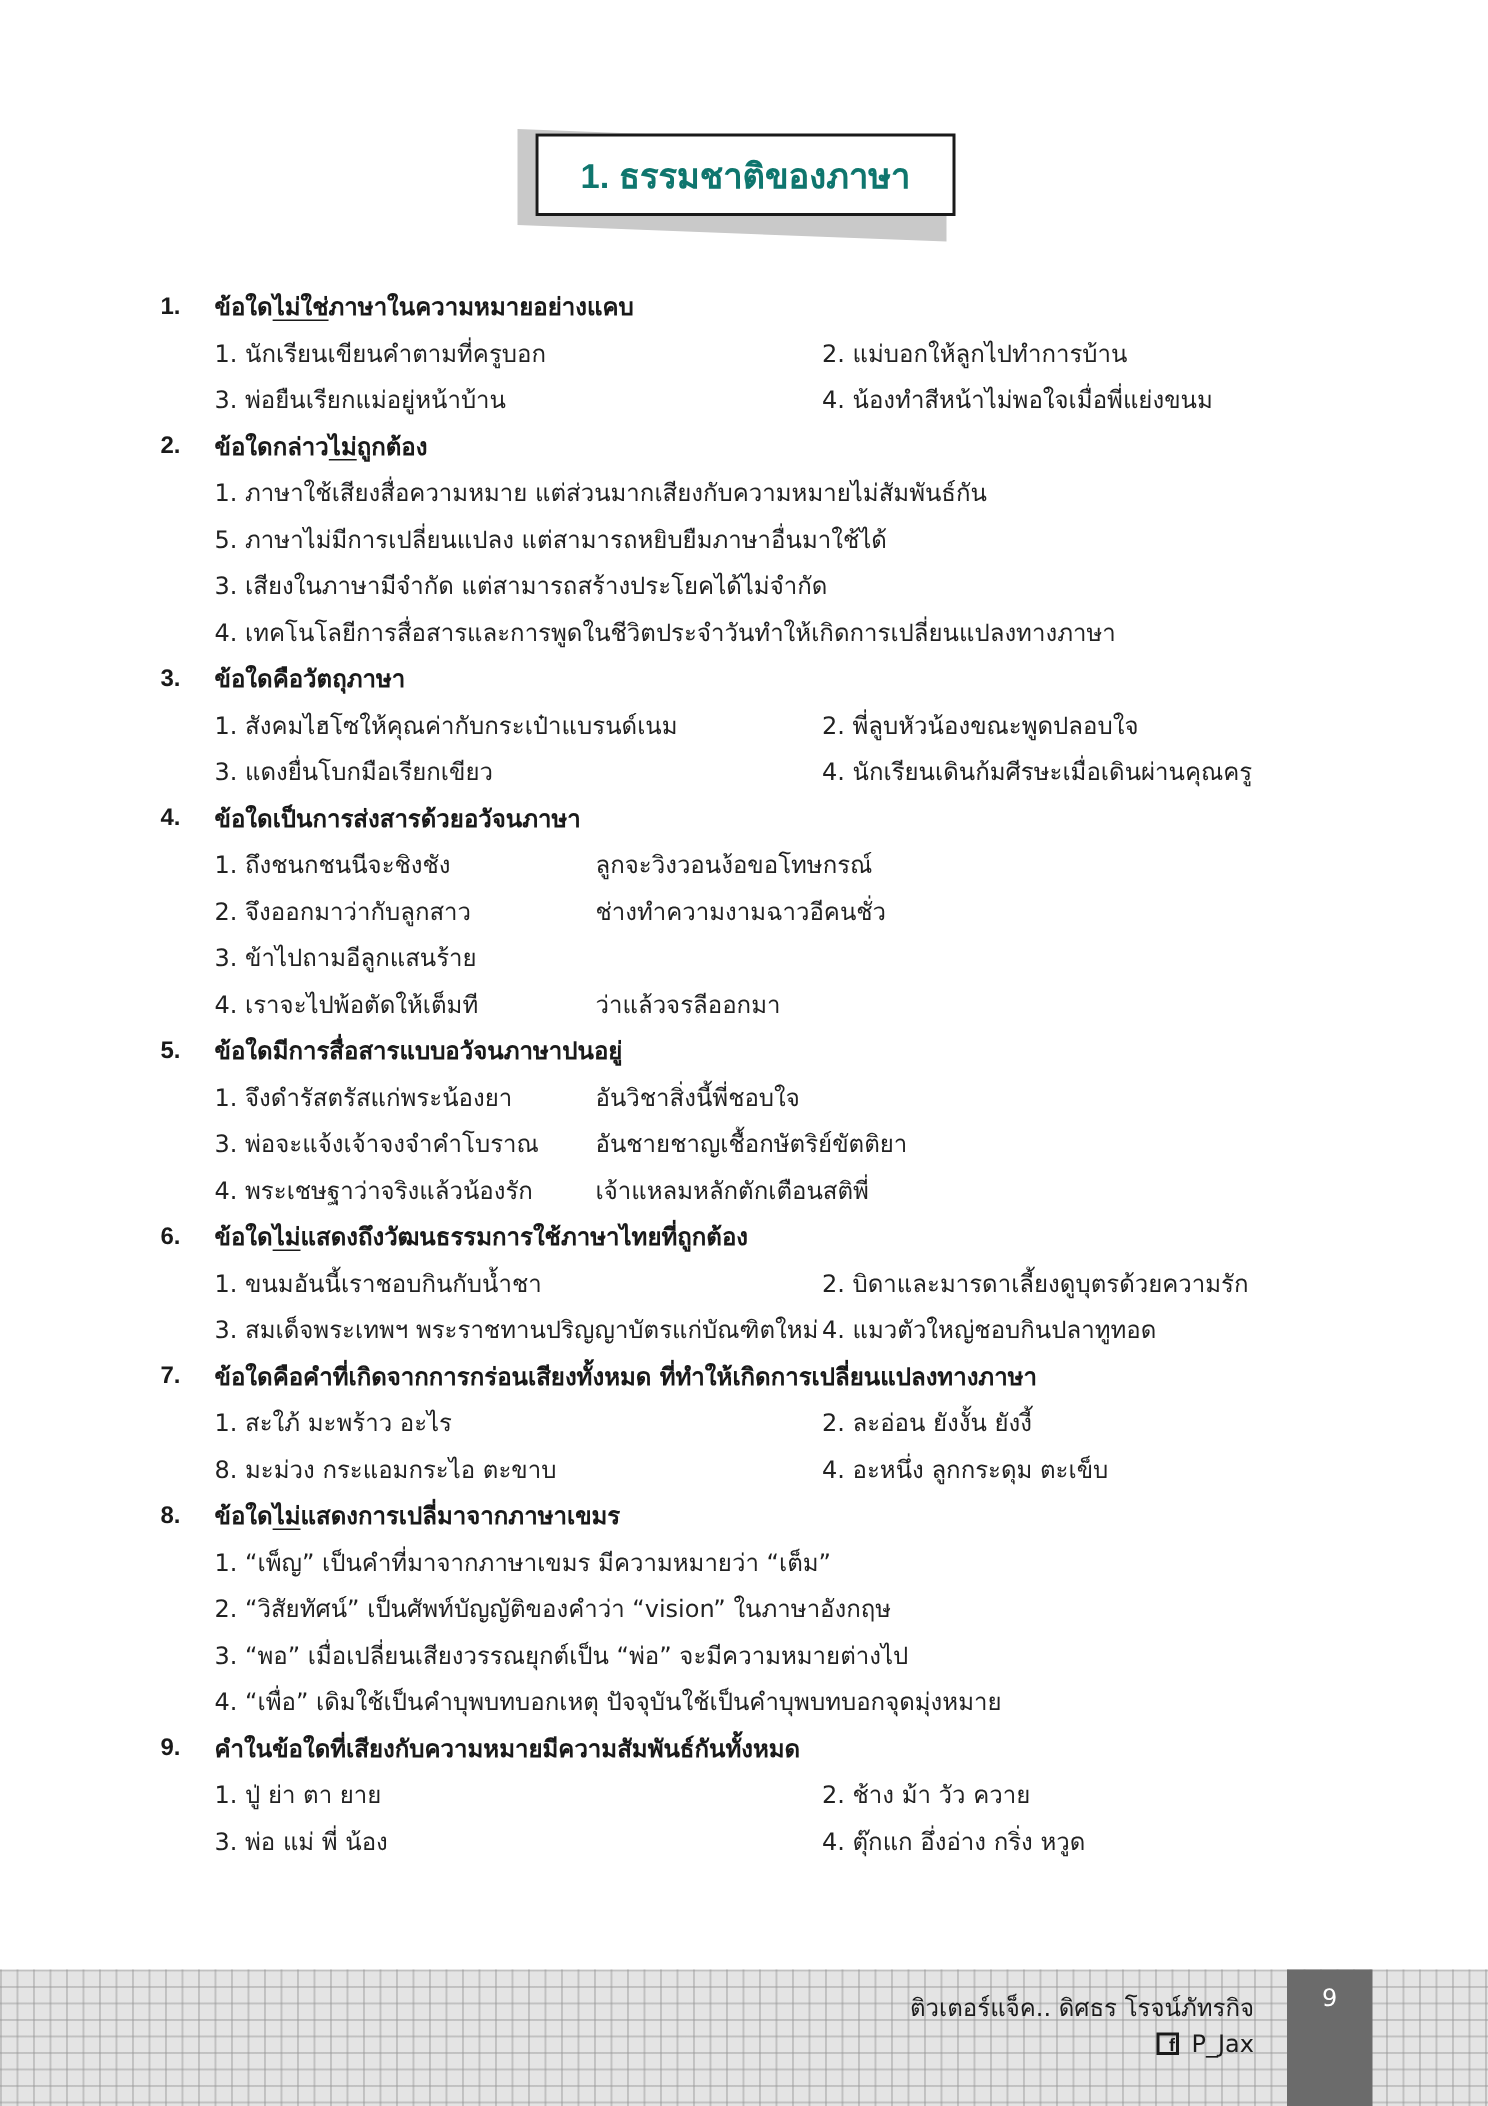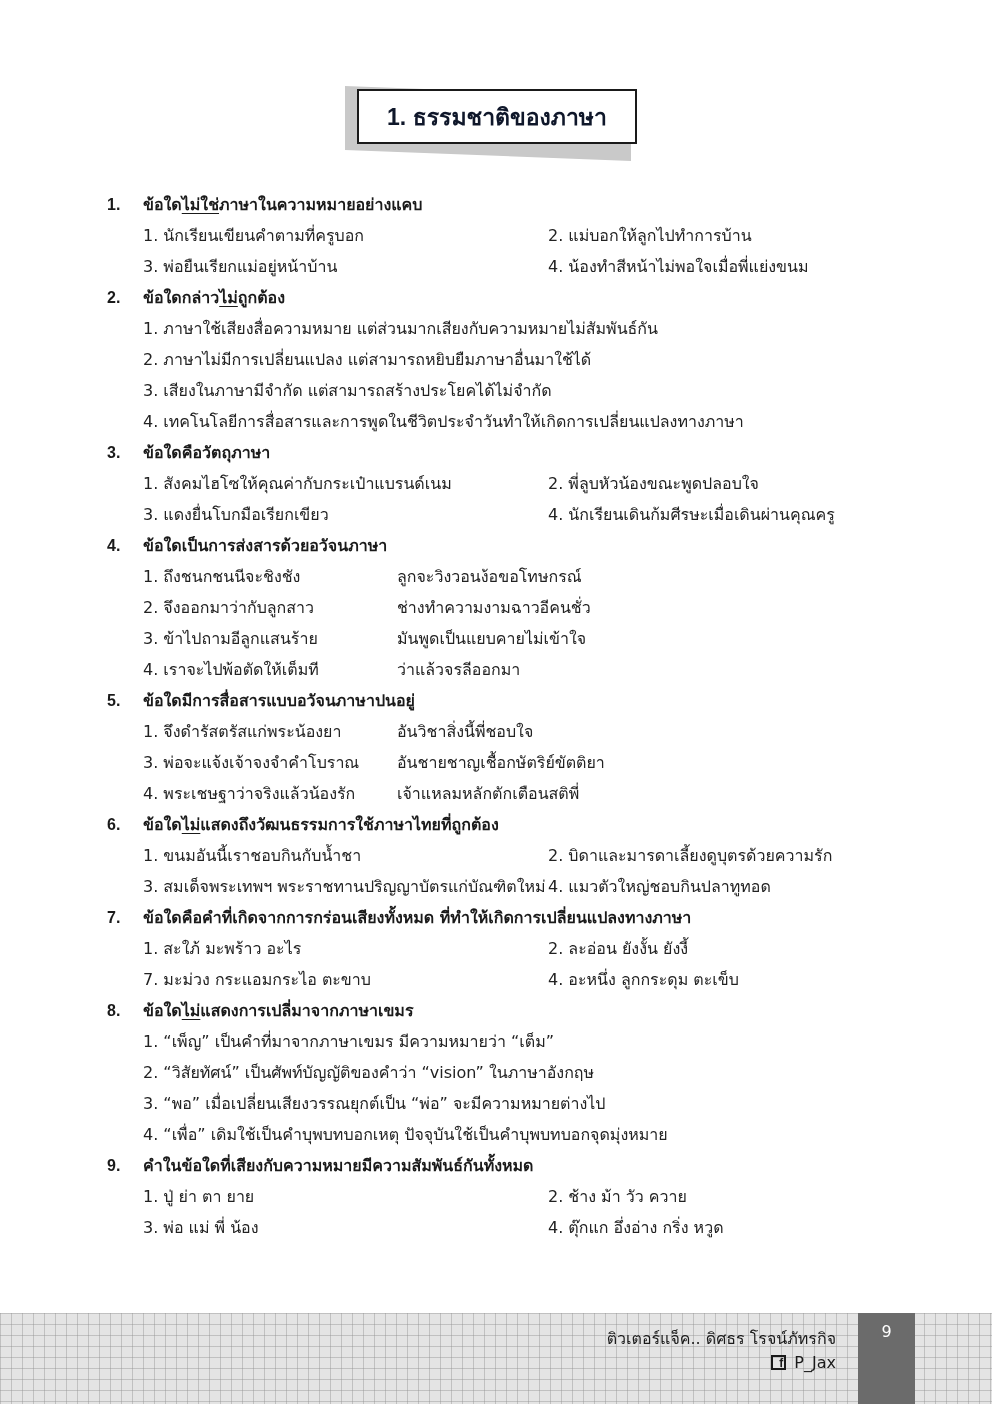--- a/index.html
+++ b/index.html
@@ -39,21 +39,21 @@
     width: 276px;
     height: 51px;
     background: #ffffff;
     border: 2px solid #1a1a1a;
     display: flex;
     align-items: center;
     justify-content: center;
     font-family: "Liberation Sans", "DejaVu Sans", sans-serif;
     font-weight: bold;
     font-size: 23px;
-    color: #0f172a;
+    color: #0f766e;
   }
   .content {
     position: absolute;
     left: 0;
     top: 189px;
     width: 992px;
   }
   .line {
     position: relative;
     height: 31px;
@@ -171,21 +171,21 @@
   </div>
 
   <div class="line">
     <span class="q-num">2.</span>
     <span class="q-text"><span>ข้อใดกล่าว</span><u>ไม่</u><span>ถูกต้อง</span></span>
   </div>
   <div class="line">
     <span class="opt">1. ภาษาใช้เสียงสื่อความหมาย แต่ส่วนมากเสียงกับความหมายไม่สัมพันธ์กัน</span>
   </div>
   <div class="line">
-    <span class="opt">2. ภาษาไม่มีการเปลี่ยนแปลง แต่สามารถหยิบยืมภาษาอื่นมาใช้ได้</span>
+    <span class="opt">5. ภาษาไม่มีการเปลี่ยนแปลง แต่สามารถหยิบยืมภาษาอื่นมาใช้ได้</span>
   </div>
   <div class="line">
     <span class="opt">3. เสียงในภาษามีจำกัด แต่สามารถสร้างประโยคได้ไม่จำกัด</span>
   </div>
   <div class="line">
     <span class="opt">4. เทคโนโลยีการสื่อสารและการพูดในชีวิตประจำวันทำให้เกิดการเปลี่ยนแปลงทางภาษา</span>
   </div>
 
   <div class="line">
     <span class="q-num">3.</span>
@@ -207,21 +207,20 @@
   <div class="line">
     <span class="opt">1. ถึงชนกชนนีจะชิงชัง</span>
     <span class="opt poem2">ลูกจะวิงวอนง้อขอโทษกรณ์</span>
   </div>
   <div class="line">
     <span class="opt">2. จึงออกมาว่ากับลูกสาว</span>
     <span class="opt poem2">ช่างทำความงามฉาวอีคนชั่ว</span>
   </div>
   <div class="line">
     <span class="opt">3. ข้าไปถามอีลูกแสนร้าย</span>
-    <span class="opt poem2">มันพูดเป็นแยบคายไม่เข้าใจ</span>
   </div>
   <div class="line">
     <span class="opt">4. เราจะไปพ้อตัดให้เต็มที</span>
     <span class="opt poem2">ว่าแล้วจรลีออกมา</span>
   </div>
 
   <div class="line">
     <span class="q-num">5.</span>
     <span class="q-text">ข้อใดมีการสื่อสารแบบอวัจนภาษาปนอยู่</span>
   </div>
@@ -253,21 +252,21 @@
 
   <div class="line">
     <span class="q-num">7.</span>
     <span class="q-text">ข้อใดคือคำที่เกิดจากการกร่อนเสียงทั้งหมด ที่ทำให้เกิดการเปลี่ยนแปลงทางภาษา</span>
   </div>
   <div class="line">
     <span class="opt">1. สะใภ้  มะพร้าว  อะไร</span>
     <span class="opt right">2. ละอ่อน  ยังงั้น  ยังงี้</span>
   </div>
   <div class="line">
-    <span class="opt">7. มะม่วง  กระแอมกระไอ  ตะขาบ</span>
+    <span class="opt">8. มะม่วง  กระแอมกระไอ  ตะขาบ</span>
     <span class="opt right">4. อะหนึ่ง  ลูกกระดุม  ตะเข็บ</span>
   </div>
 
   <div class="line">
     <span class="q-num">8.</span>
     <span class="q-text"><span>ข้อใด</span><u>ไม่</u><span>แสดงการเปลี่มาจากภาษาเขมร</span></span>
   </div>
   <div class="line">
     <span class="opt">1. “เพ็ญ” เป็นคำที่มาจากภาษาเขมร มีความหมายว่า “เต็ม”</span>
   </div>

